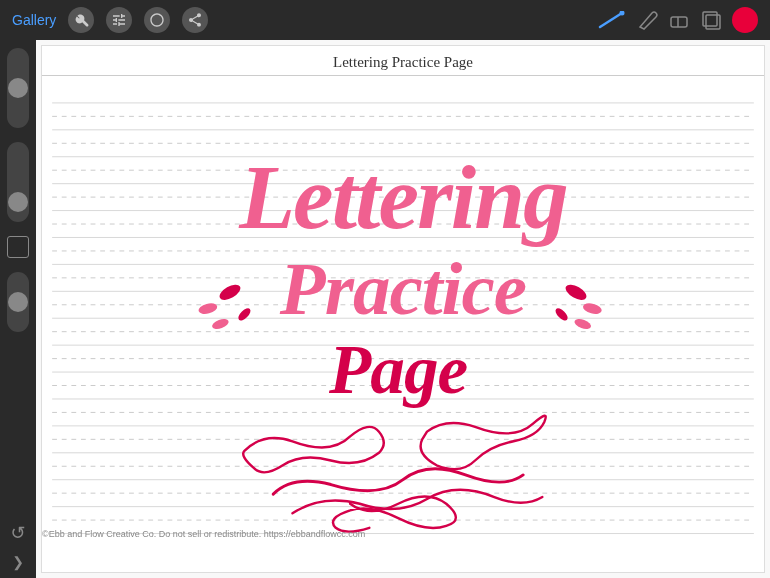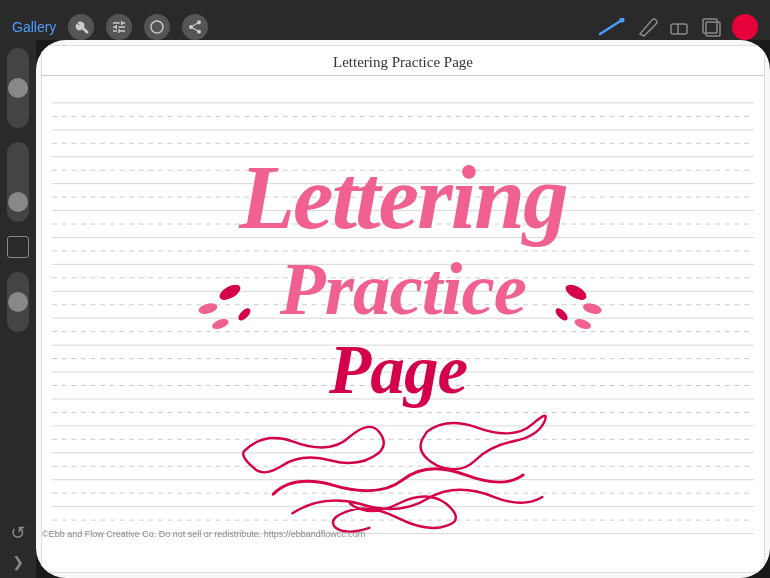--- a/index.html
+++ b/index.html
@@ -12,21 +12,21 @@
       position: relative;
     }
 
     
     .toolbar {
       position: absolute;
       top: 0; left: 0; right: 0;
       height: 40px;
       background: #2a2a2a;
       display: flex;
-      align-items: flex-end;
+      align-items: center;
       justify-content: space-between;
       padding: 0 12px;
       z-index: 10;
     }
     .toolbar-left {
       display: flex;
       align-items: center;
       gap: 12px;
     }
     .toolbar-right {
@@ -112,21 +112,20 @@
 
     
     .canvas-area {
       position: absolute;
       top: 40px;
       left: 36px;
       right: 0;
       bottom: 0;
       background: #f8f8f8;
       overflow: hidden;
-      border-radius: 30px;
     }
 
     
     .practice-page {
       position: absolute;
       top: 5px;
       left: 5px;
       right: 5px;
       bottom: 5px;
       background: white;

